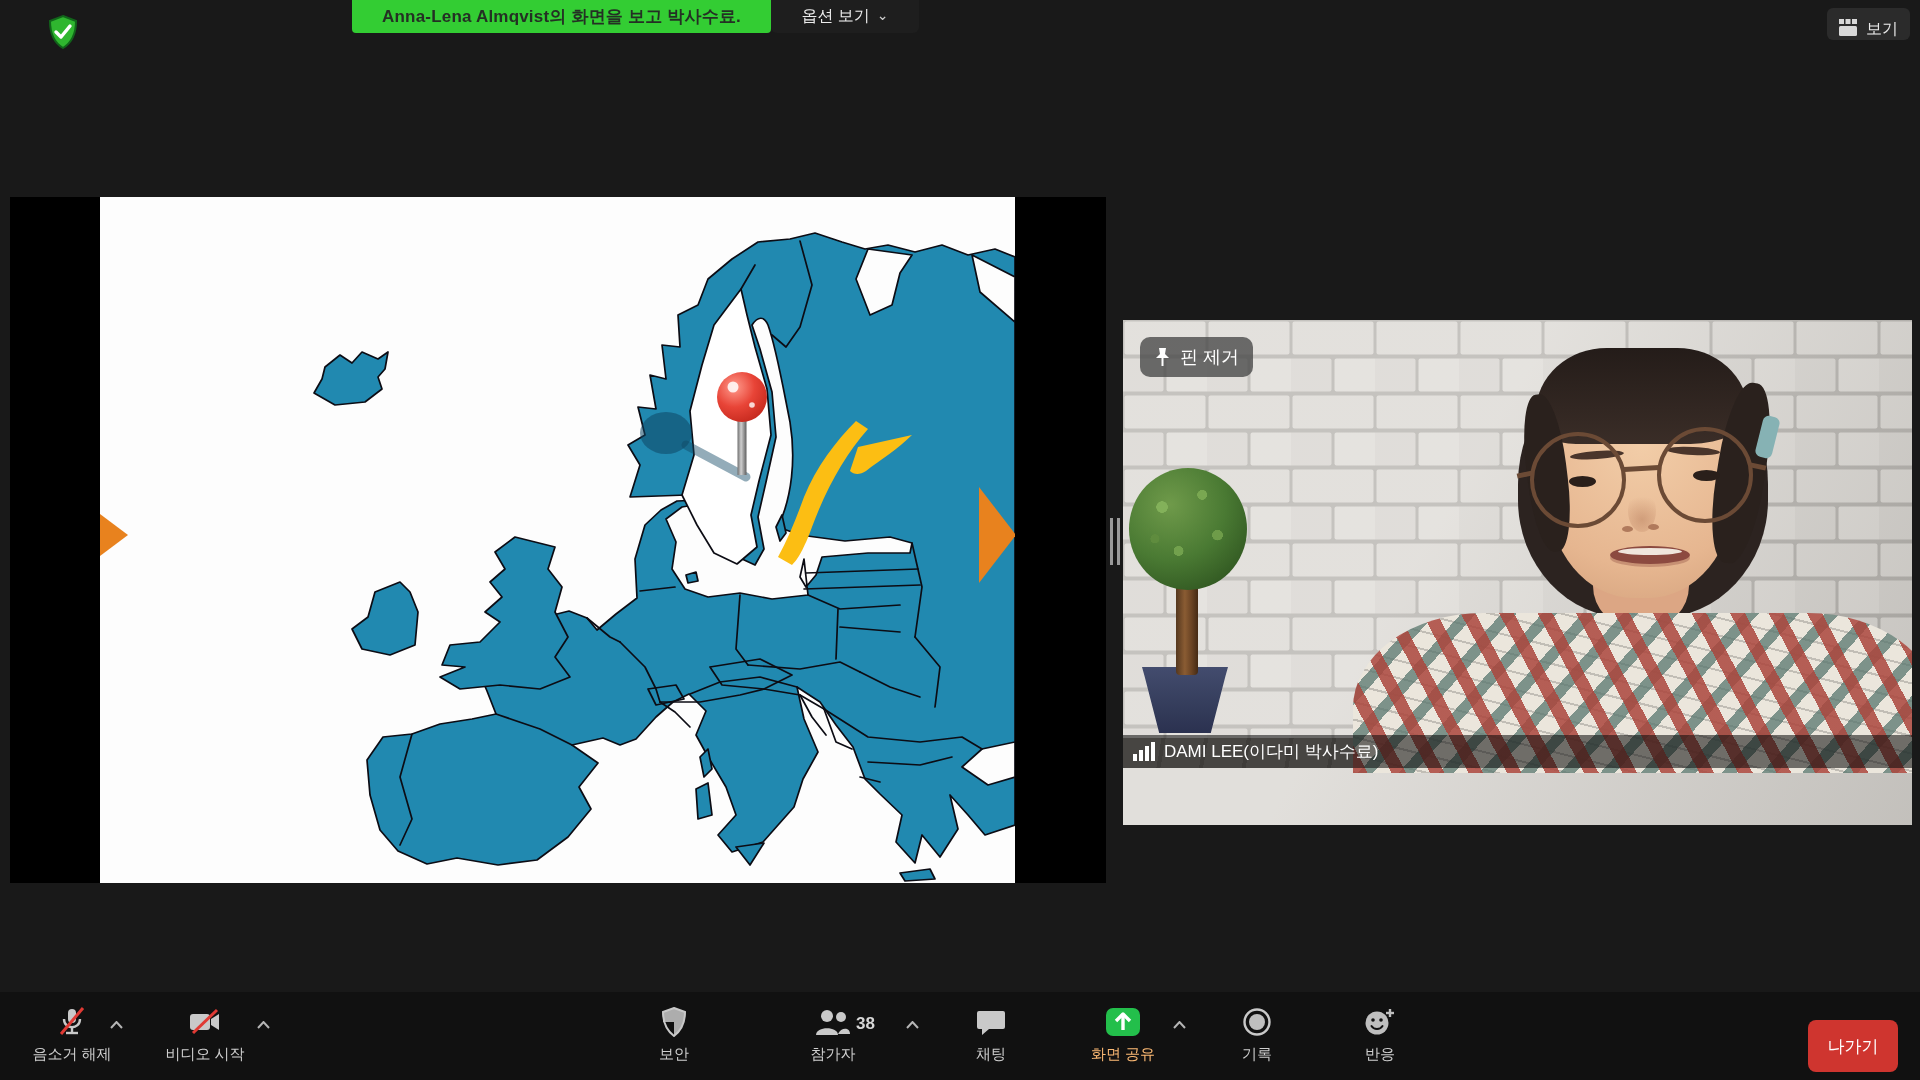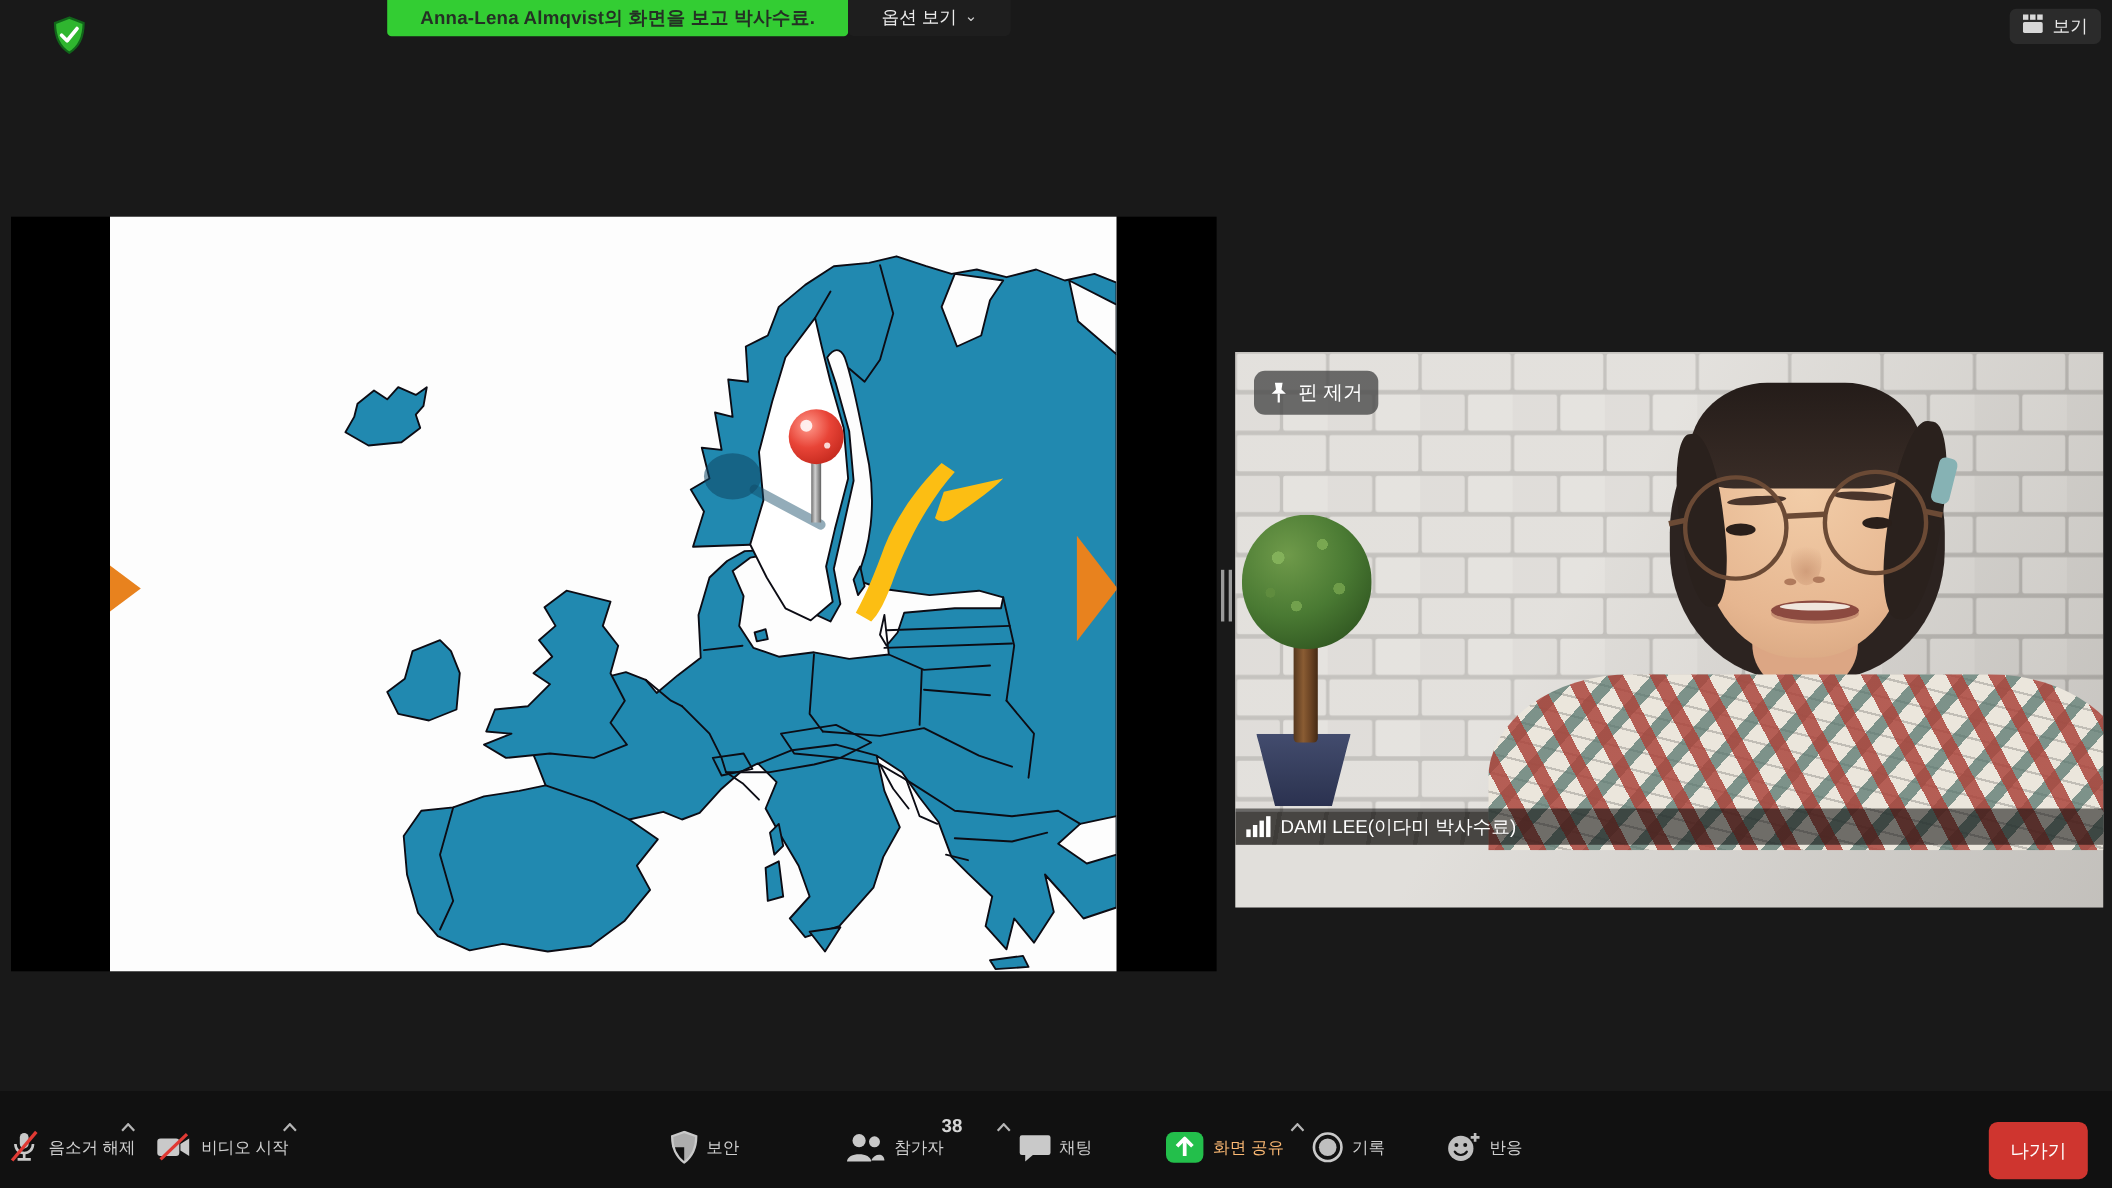--- a/index.html
+++ b/index.html
@@ -13,21 +13,21 @@
   
   .shield-badge{position:absolute;left:45px;top:14px;width:36px;height:36px;}
   .banner{position:absolute;left:352px;top:0;width:419px;height:33px;background:var(--banner-green);
     color:#243024;font-size:17px;font-weight:bold;display:flex;align-items:center;justify-content:center;
     border-radius:0 0 4px 4px;letter-spacing:.2px;}
   .options-box{position:absolute;left:771px;top:0;width:148px;height:33px;background:#1e1e1e;
     color:#ececec;font-size:16px;display:flex;align-items:center;justify-content:center;gap:7px;
     border-radius:0 0 6px 6px;cursor:pointer;}
   .options-box .chev{font-size:14px;color:#cfcfcf;transform:translateY(-2px);}
   .view-btn{position:absolute;right:10px;top:8px;height:32px;background:#2b2b2b;border-radius:6px;
-    color:#e9e9e9;font-size:16px;display:flex;align-items:center;gap:8px;padding:0 12px;cursor:pointer;}
+    color:#e9e9e9;font-size:16px;display:flex;align-items:flex-end;gap:8px;padding:0 12px;cursor:pointer;}
 
   
   .stage{position:absolute;left:10px;top:197px;width:1096px;height:686px;background:#000;}
   .slide{position:absolute;left:90px;top:0;width:915px;height:686px;background:#fdfdfd;overflow:hidden;}
   .slide svg{position:absolute;left:0;top:0;}
   .nav-arrow{position:absolute;width:0;height:0;}
   .nav-arrow.left{left:0;top:317px;border-top:21px solid transparent;border-bottom:21px solid transparent;
     border-left:28px solid var(--nav-arrow-orange);}
   .nav-arrow.right{left:879px;top:290px;border-top:48px solid transparent;border-bottom:48px solid transparent;
     border-left:37px solid var(--nav-arrow-orange);}
@@ -95,21 +95,21 @@
     color:#fff;font-size:18px;cursor:pointer;}
   .name-bar{position:absolute;left:0;top:415px;width:100%;height:33px;background:rgba(10,10,10,.55);
     display:flex;align-items:center;gap:9px;padding:0 10px;color:#fff;font-size:17px;}
   .signal{display:flex;align-items:flex-end;gap:2px;height:19px;}
   .signal i{display:block;width:4px;background:#fff;}
   .signal i:nth-child(1){height:7px;}.signal i:nth-child(2){height:11px;}
   .signal i:nth-child(3){height:15px;}.signal i:nth-child(4){height:19px;}
 
   
   .toolbar{position:absolute;left:0;bottom:0;width:1920px;height:88px;background:#111;}
-  .tb-item{position:absolute;top:0;height:88px;display:flex;flex-direction:row;align-items:center;
+  .tb-item{position:absolute;top:0;height:88px;display:flex;flex-direction:column;align-items:center;
     justify-content:flex-start;padding-top:14px;gap:7px;color:#cfcfcf;font-size:15px;cursor:pointer;width:130px;}
   .tb-item .ic{height:32px;display:flex;align-items:center;justify-content:center;}
   .tb-chev{position:absolute;top:24px;width:22px;height:18px;display:flex;align-items:center;justify-content:center;cursor:pointer;}
   .tb-count{position:absolute;top:22px;color:#d6d6d6;font-size:17px;font-weight:bold;cursor:pointer;}
   .share-label{color:#fdba74;}
   .leave-btn{position:absolute;right:22px;top:28px;width:90px;height:52px;background:var(--leave-red);
     border-radius:8px;color:#fff;font-size:17px;display:flex;align-items:center;justify-content:center;cursor:pointer;}
 </style>
 </head>
 <body>

